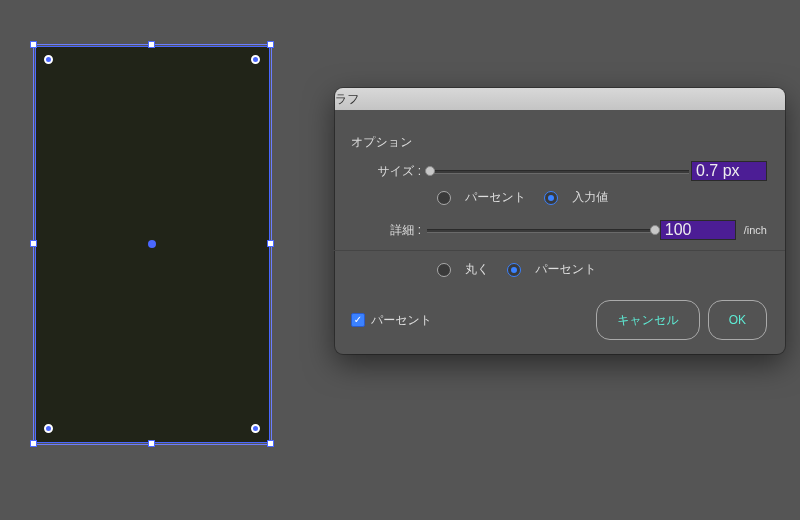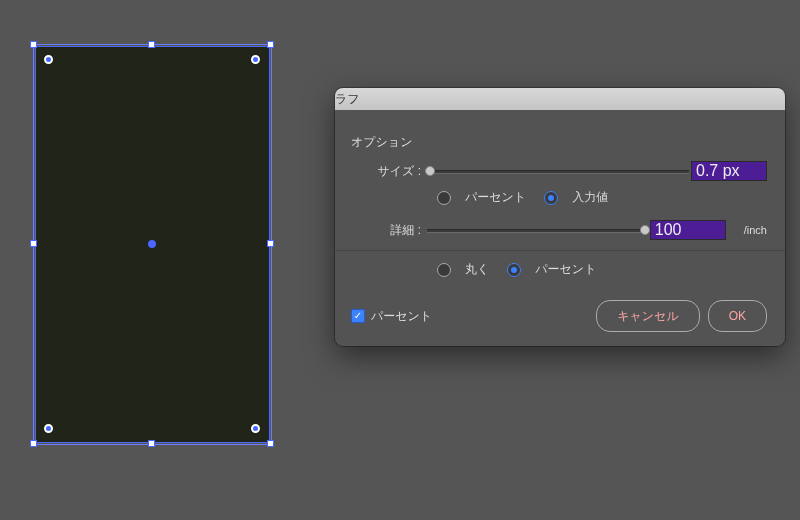--- a/index.html
+++ b/index.html
@@ -21,27 +21,27 @@
   .track{position:absolute;left:0;right:0;top:6px;height:2px;background:#3a3a3a;border-top:1px solid #2a2a2a;border-bottom:1px solid #6a6a6a}
   .knob{position:absolute;top:2px;width:10px;height:10px;border-radius:50%;background:#c8c8c8;border:1px solid #888;box-sizing:border-box}
   .field{width:76px;height:20px;background:#4c1d95;border:1px solid #2a2a2a;color:#eee;font-size:16px;padding:0 4px;box-sizing:border-box}
   .radio-row{display:flex;align-items:center;gap:18px;margin:8px 0 14px 86px}
   .radio{display:flex;align-items:center;gap:14px;cursor:pointer}
   .r-outer{width:12px;height:12px;border-radius:50%;border:1px solid #aaa;background:#3a3a3a;display:flex;align-items:center;justify-content:center}
   .r-outer.checked{border-color:#3b82ff}
   .r-inner{width:6px;height:6px;border-radius:50%;background:#3b82ff;display:none}
   .r-outer.checked .r-inner{display:block}
   .divider{height:1px;background:#454545;margin:10px -18px}
-  .unit{font-size:11px;margin-left:16px}
+  .unit{font-size:11px;margin-left:6px}
   .footer{display:flex;align-items:center;margin-top:22px}
   .chk{display:flex;align-items:center;gap:6px;cursor:pointer}
   .chkbox{width:12px;height:12px;background:#3b82ff;border:1px solid #2a5bcc;border-radius:2px;display:flex;align-items:center;justify-content:center}
   .chkmark{color:#fff;font-size:10px;line-height:1}
   .spacer{flex:1}
-  .btn{height:32px;padding:0 20px;border-radius:14px;border:1px solid #aaa;background:transparent;color:#fca5a5;font-size:12px;cursor:pointer;margin-left:8px}
+  .btn{height:40px;padding:0 20px;border-radius:14px;border:1px solid #aaa;background:transparent;color:#5eead4;font-size:12px;cursor:pointer;margin-left:8px}
 </style>
 </head>
 <body>
 
 <div class="canvas">
 
   <div class="obj"></div>
   <div class="bbox"></div>
 
   <div class="handle" style="left:30px;top:41px"></div>

